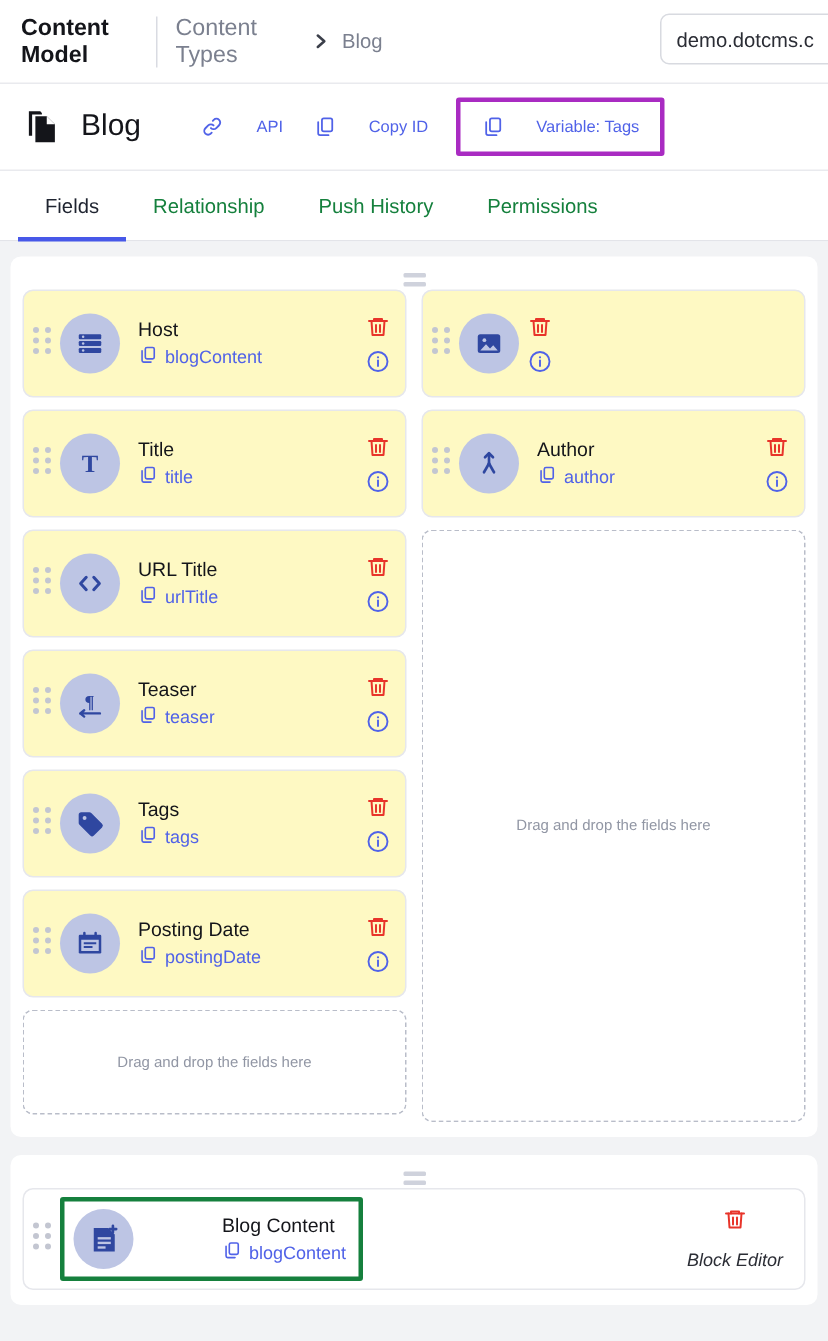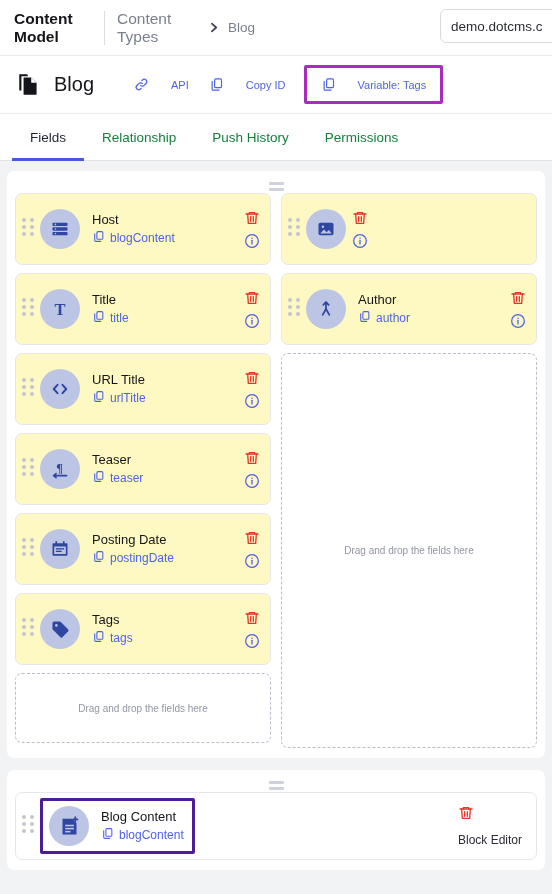--- a/index.html
+++ b/index.html
@@ -215,28 +215,29 @@
     border: 1px solid #e6e7ec;
     border-radius: 7px;
     background: #fff;
     height: 68px;
     display: flex;
     align-items: center;
     padding: 0 14px 0 6px;
     margin: 0 8px;
   }
   .bc-highlight {
-    border: 3px solid #4c1d95;
+    border: 3px solid #15803d;
     border-radius: 2px;
     display: flex; align-items: center;
     padding: 5px 8px 5px 6px;
     flex: 0 0 auto;
+    gap: 47px;
   }
   .bc-spacer { flex: 1 1 auto; }
-  .bc-right { display: flex; flex-direction: column; align-items: flex-start; gap: 12px; }
+  .bc-right { display: flex; flex-direction: column; align-items: center; gap: 12px; font-style: italic; }
   .bc-right-label { font-size: 12px; color: #2b2d35; }
 </style>
 </head>
 <body>
 
 <div class="breadcrumb-bar">
   <div class="bc-root">Content Model</div>
   <div class="bc-sep-line"></div>
   <div class="bc-parent">Content Types</div>
   <div class="bc-chevron">
@@ -504,82 +505,82 @@
         <div class="field-card">
           <div class="drag-dots">
               <i></i>
               <i></i>
               <i></i>
               <i></i>
               <i></i>
               <i></i>
             </div>
           <div class="fi-circle">
+            <svg width="21" height="21" viewBox="0 0 24 24" fill="#2f47a0">
+              <path d="M20.6 11.6L12.4 3.4A2 2 0 0 0 11 2.8H4.8A2 2 0 0 0 2.8 4.8V11a2 2 0 0 0 .6 1.4l8.2 8.2a2 2 0 0 0 2.8 0l6.2-6.2a2 2 0 0 0 0-2.8z"></path>
+              <circle cx="7.3" cy="7.3" r="1.5" fill="#bdc5e4"></circle>
+            </svg>
+          </div>
+          <div class="f-text">
+            <div class="f-name">Tags</div>
+            <div class="f-var">
+              <span><svg width="13" height="13" viewBox="0 0 24 24" fill="none" stroke="#5062e8" stroke-width="2" stroke-linecap="round" stroke-linejoin="round">
+                    <rect x="9" y="3" width="11" height="14" rx="2"></rect>
+                    <path d="M5 7v12a2 2 0 0 0 2 2h9"></path>
+                  </svg></span>
+              <span>tags</span>
+            </div>
+          </div>
+          <div class="f-actions">
+            <span class="icon-btn">
+                <svg width="16" height="16" viewBox="0 0 24 24" fill="none" stroke="#e8342a" stroke-width="2" stroke-linecap="round" stroke-linejoin="round">
+                  <polyline points="3 6 21 6"></polyline>
+                  <path d="M8 6V4h8v2"></path>
+                  <path d="M5.5 6l1 14h11l1-14"></path>
+                  <line x1="10" y1="10" x2="10" y2="17"></line>
+                  <line x1="14" y1="10" x2="14" y2="17"></line>
+                </svg>
+              </span>
+            <span class="icon-btn">
+                <svg width="16" height="16" viewBox="0 0 24 24" fill="none" stroke="#5062e8" stroke-width="1.9">
+                  <circle cx="12" cy="12" r="9.5"></circle>
+                  <line x1="12" y1="11" x2="12" y2="16.5" stroke-linecap="round"></line>
+                  <circle cx="12" cy="7.8" r="1.1" fill="#5062e8" stroke="none"></circle>
+                </svg>
+              </span>
+          </div>
+        </div>
+
+        <div class="field-card">
+          <div class="drag-dots">
+              <i></i>
+              <i></i>
+              <i></i>
+              <i></i>
+              <i></i>
+              <i></i>
+            </div>
+          <div class="fi-circle">
             <svg width="20" height="20" viewBox="0 0 24 24" fill="#2f47a0">
               <path d="M4 5h16a1 1 0 0 1 1 1v13a1 1 0 0 1-1 1H4a1 1 0 0 1-1-1V6a1 1 0 0 1 1-1z"></path>
               <rect x="5" y="9" width="14" height="9" fill="#bdc5e4"></rect>
               <rect x="7" y="11" width="10" height="1.6" fill="#2f47a0"></rect>
               <rect x="7" y="14" width="7" height="1.6" fill="#2f47a0"></rect>
               <rect x="6.5" y="2.5" width="2" height="4" rx="1" fill="#2f47a0"></rect>
               <rect x="15.5" y="2.5" width="2" height="4" rx="1" fill="#2f47a0"></rect>
             </svg>
           </div>
           <div class="f-text">
             <div class="f-name">Posting Date</div>
             <div class="f-var">
               <span><svg width="13" height="13" viewBox="0 0 24 24" fill="none" stroke="#5062e8" stroke-width="2" stroke-linecap="round" stroke-linejoin="round">
                     <rect x="9" y="3" width="11" height="14" rx="2"></rect>
                     <path d="M5 7v12a2 2 0 0 0 2 2h9"></path>
                   </svg></span>
               <span>postingDate</span>
-            </div>
-          </div>
-          <div class="f-actions">
-            <span class="icon-btn">
-                <svg width="16" height="16" viewBox="0 0 24 24" fill="none" stroke="#e8342a" stroke-width="2" stroke-linecap="round" stroke-linejoin="round">
-                  <polyline points="3 6 21 6"></polyline>
-                  <path d="M8 6V4h8v2"></path>
-                  <path d="M5.5 6l1 14h11l1-14"></path>
-                  <line x1="10" y1="10" x2="10" y2="17"></line>
-                  <line x1="14" y1="10" x2="14" y2="17"></line>
-                </svg>
-              </span>
-            <span class="icon-btn">
-                <svg width="16" height="16" viewBox="0 0 24 24" fill="none" stroke="#5062e8" stroke-width="1.9">
-                  <circle cx="12" cy="12" r="9.5"></circle>
-                  <line x1="12" y1="11" x2="12" y2="16.5" stroke-linecap="round"></line>
-                  <circle cx="12" cy="7.8" r="1.1" fill="#5062e8" stroke="none"></circle>
-                </svg>
-              </span>
-          </div>
-        </div>
-
-        <div class="field-card">
-          <div class="drag-dots">
-              <i></i>
-              <i></i>
-              <i></i>
-              <i></i>
-              <i></i>
-              <i></i>
-            </div>
-          <div class="fi-circle">
-            <svg width="21" height="21" viewBox="0 0 24 24" fill="#2f47a0">
-              <path d="M20.6 11.6L12.4 3.4A2 2 0 0 0 11 2.8H4.8A2 2 0 0 0 2.8 4.8V11a2 2 0 0 0 .6 1.4l8.2 8.2a2 2 0 0 0 2.8 0l6.2-6.2a2 2 0 0 0 0-2.8z"></path>
-              <circle cx="7.3" cy="7.3" r="1.5" fill="#bdc5e4"></circle>
-            </svg>
-          </div>
-          <div class="f-text">
-            <div class="f-name">Tags</div>
-            <div class="f-var">
-              <span><svg width="13" height="13" viewBox="0 0 24 24" fill="none" stroke="#5062e8" stroke-width="2" stroke-linecap="round" stroke-linejoin="round">
-                    <rect x="9" y="3" width="11" height="14" rx="2"></rect>
-                    <path d="M5 7v12a2 2 0 0 0 2 2h9"></path>
-                  </svg></span>
-              <span>tags</span>
             </div>
           </div>
           <div class="f-actions">
             <span class="icon-btn">
                 <svg width="16" height="16" viewBox="0 0 24 24" fill="none" stroke="#e8342a" stroke-width="2" stroke-linecap="round" stroke-linejoin="round">
                   <polyline points="3 6 21 6"></polyline>
                   <path d="M8 6V4h8v2"></path>
                   <path d="M5.5 6l1 14h11l1-14"></path>
                   <line x1="10" y1="10" x2="10" y2="17"></line>
                   <line x1="14" y1="10" x2="14" y2="17"></line>

